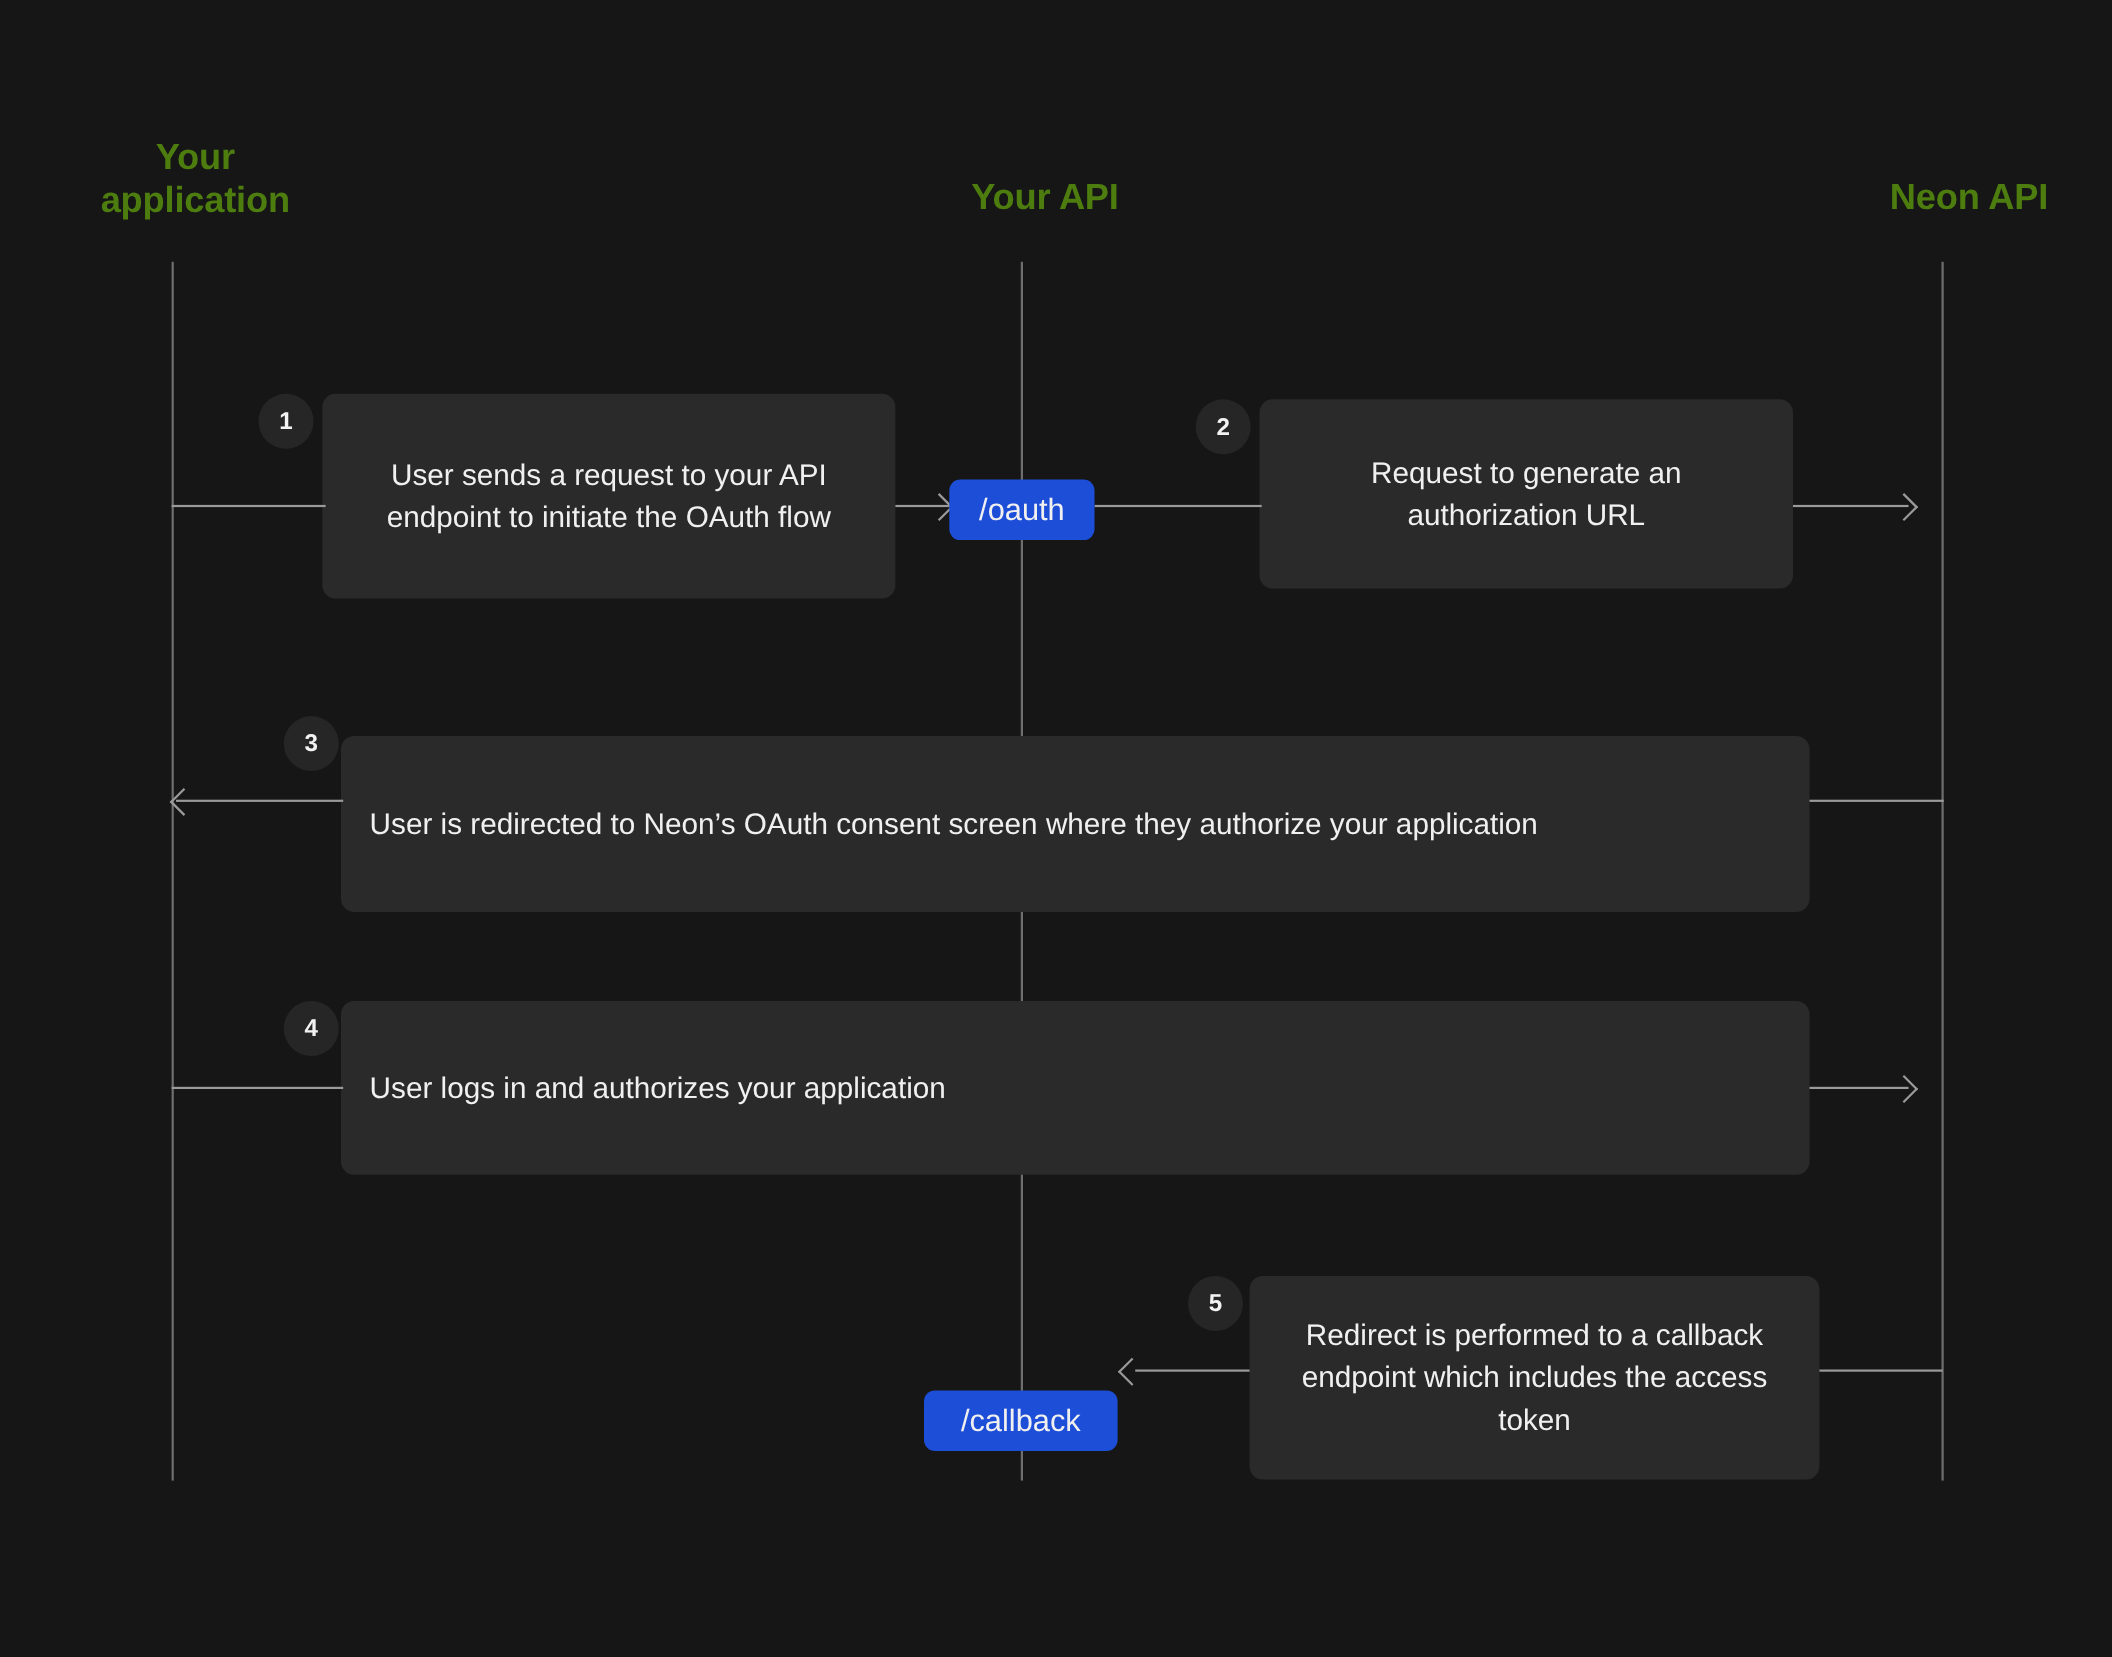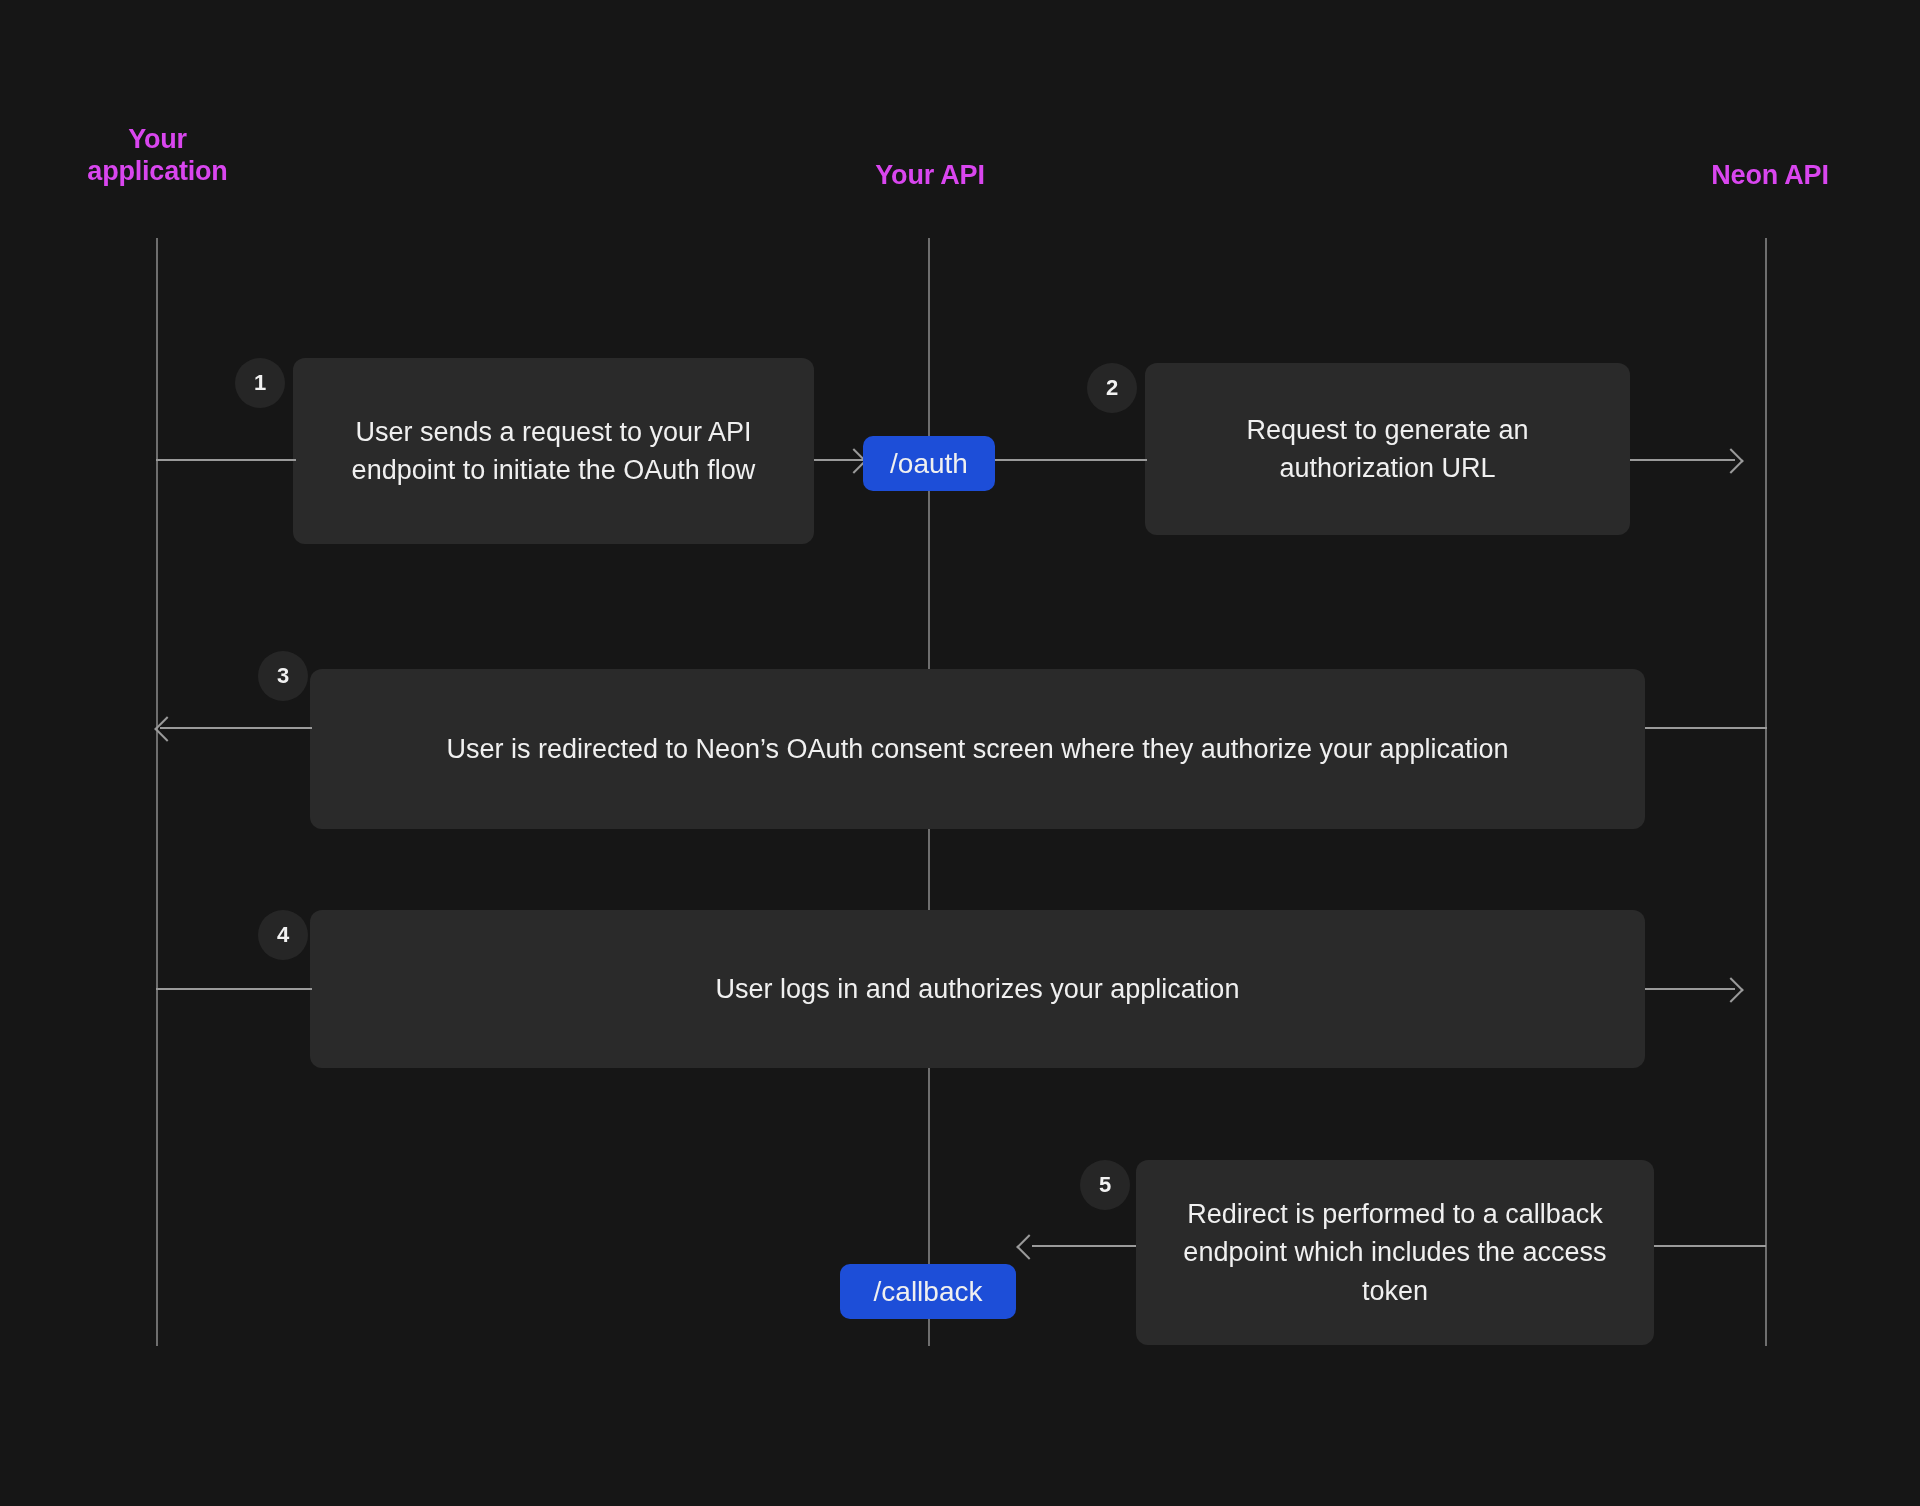--- a/index.html
+++ b/index.html
@@ -14,27 +14,28 @@
     position: relative;
     width: 1920px;
     height: 1506px;
     background: #161616;
     overflow: hidden;
   }
 
   
   .participant-label {
     position: absolute;
-    color: #d946ef;
-    font-size: 27px;
+    color: #4d7c0f;
+    font-size: 33px;
     font-weight: 700;
     line-height: 1.18;
     text-align: center;
     letter-spacing: -0.2px;
     white-space: pre-line;
+    padding-left: 20px;
   }
   .participant-label.app   { left: 0px;    top: 124px; width: 315px; }
   .participant-label.api   { left: 780px;  top: 160px; width: 300px; }
   .participant-label.neon  { left: 1620px; top: 160px; width: 300px; }
 
   
   .lifeline {
     position: absolute;
     width: 2px;
     background: #6e6e6e;
@@ -43,21 +44,20 @@
   .lifeline.api  { left: 928px;  top: 238px; height: 1108px; }
   .lifeline.neon { left: 1765px; top: 238px; height: 1108px; }
 
   
   .msgbox {
     position: absolute;
     background: #2a2a2a;
     border-radius: 12px;
     display: flex;
     align-items: center;
-    justify-content: center;
     box-sizing: border-box;
     padding: 10px 26px;
   }
   .msgbox .text {
     color: #f0f0f0;
     font-size: 27px;
     line-height: 1.42;
     text-align: center;
     white-space: pre-line;
   }

